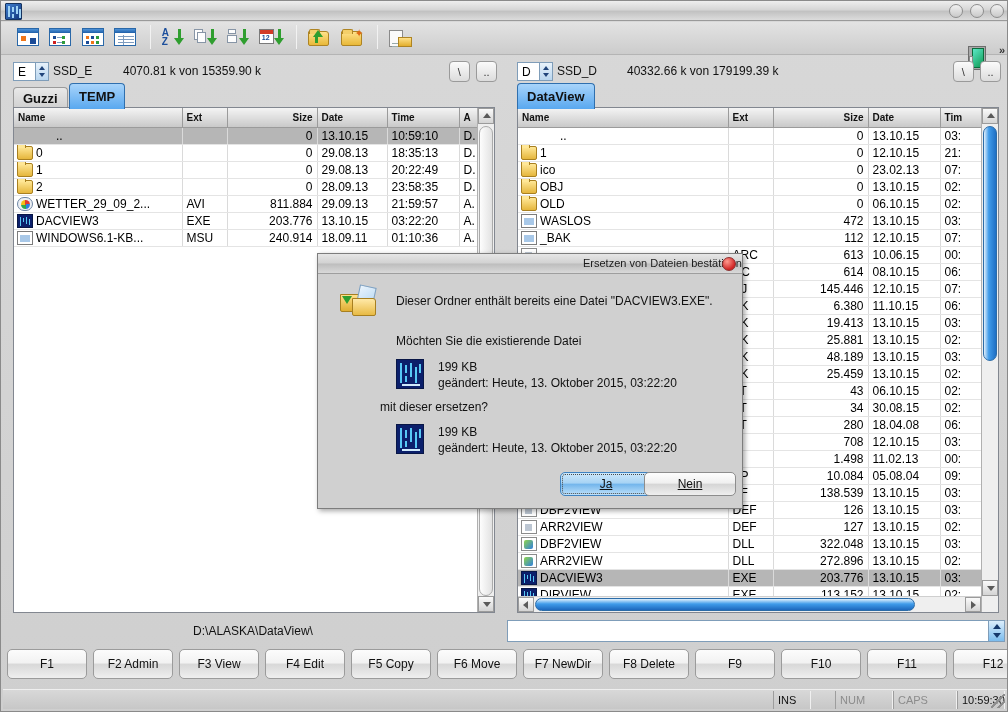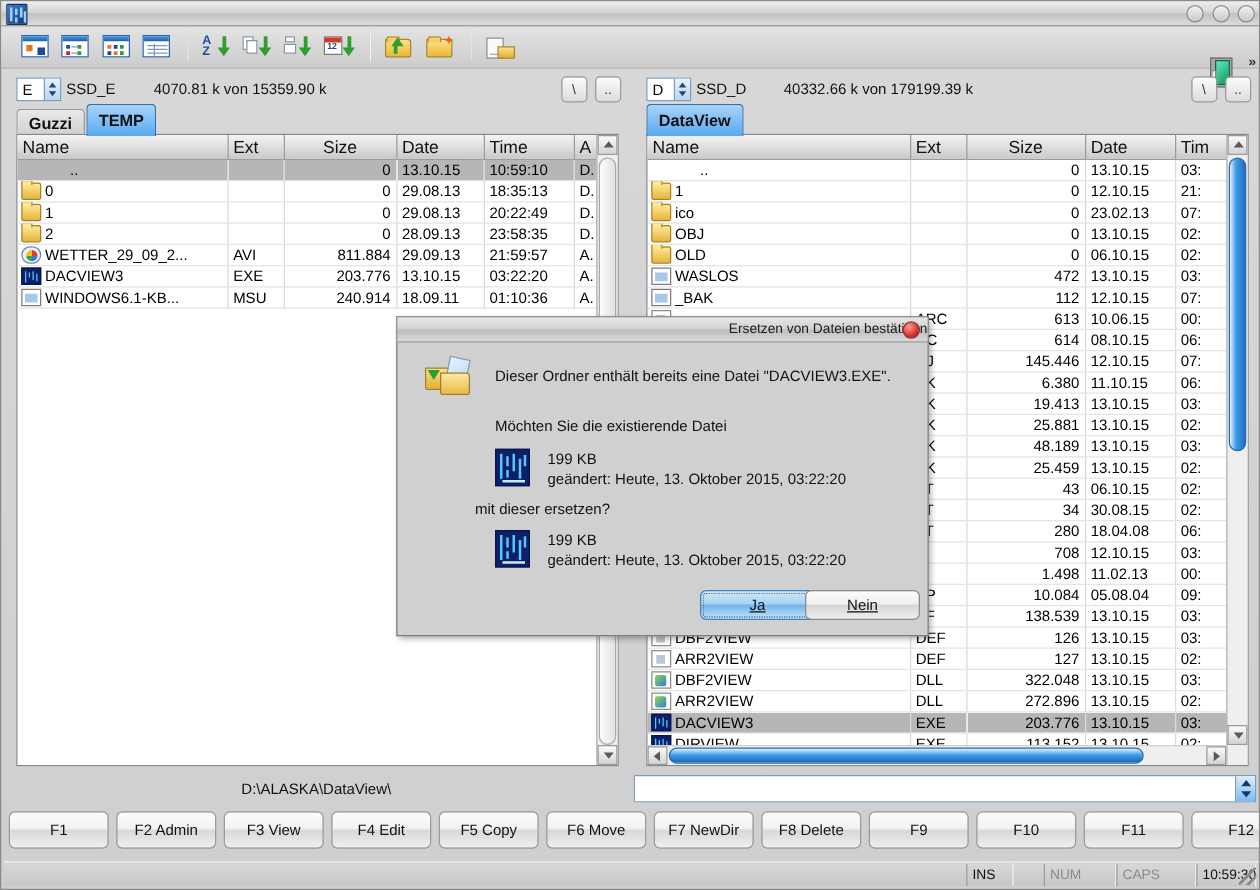--- a/index.html
+++ b/index.html
@@ -186,26 +186,26 @@
 
   .listwrap {
     position:absolute; left:10px; width:482px;
     background:#fff; border:1px solid #828790;
   }
   .panel.left .listwrap  { top:50px; height:506px; }
   .panel.right .listwrap { top:50px; height:506px; }
 
   table.flist { border-collapse:collapse; width:465px; table-layout:fixed; }
   table.flist th {
-    height:19px; font-size:14px; font-weight:normal; color:#111;
+    height:19px; font-size:10px; font-weight:bold; color:#111;
     background:linear-gradient(to bottom,#f4f4f4,#c9c9c9);
     border-right:1px solid #9b9b9b; border-bottom:1px solid #9b9b9b;
     text-align:left; padding:0 4px;
   }
-  table.flist th.r { text-align:center; }
+  table.flist th.r { text-align:right; }
   table.flist td {
     height:17px; font-size:12px; color:#000;
     border-right:1px solid #dadada; border-bottom:1px solid #e4e4e4;
     padding:0 4px; white-space:nowrap; overflow:hidden;
   }
   table.flist td.r { text-align:right; }
   tr.sel td { background:#b6b6b6; }
   .nm { position:relative; padding-left:22px !important; }
   .ficon { position:absolute; left:3px; top:1px; width:16px; height:14px; }
 

